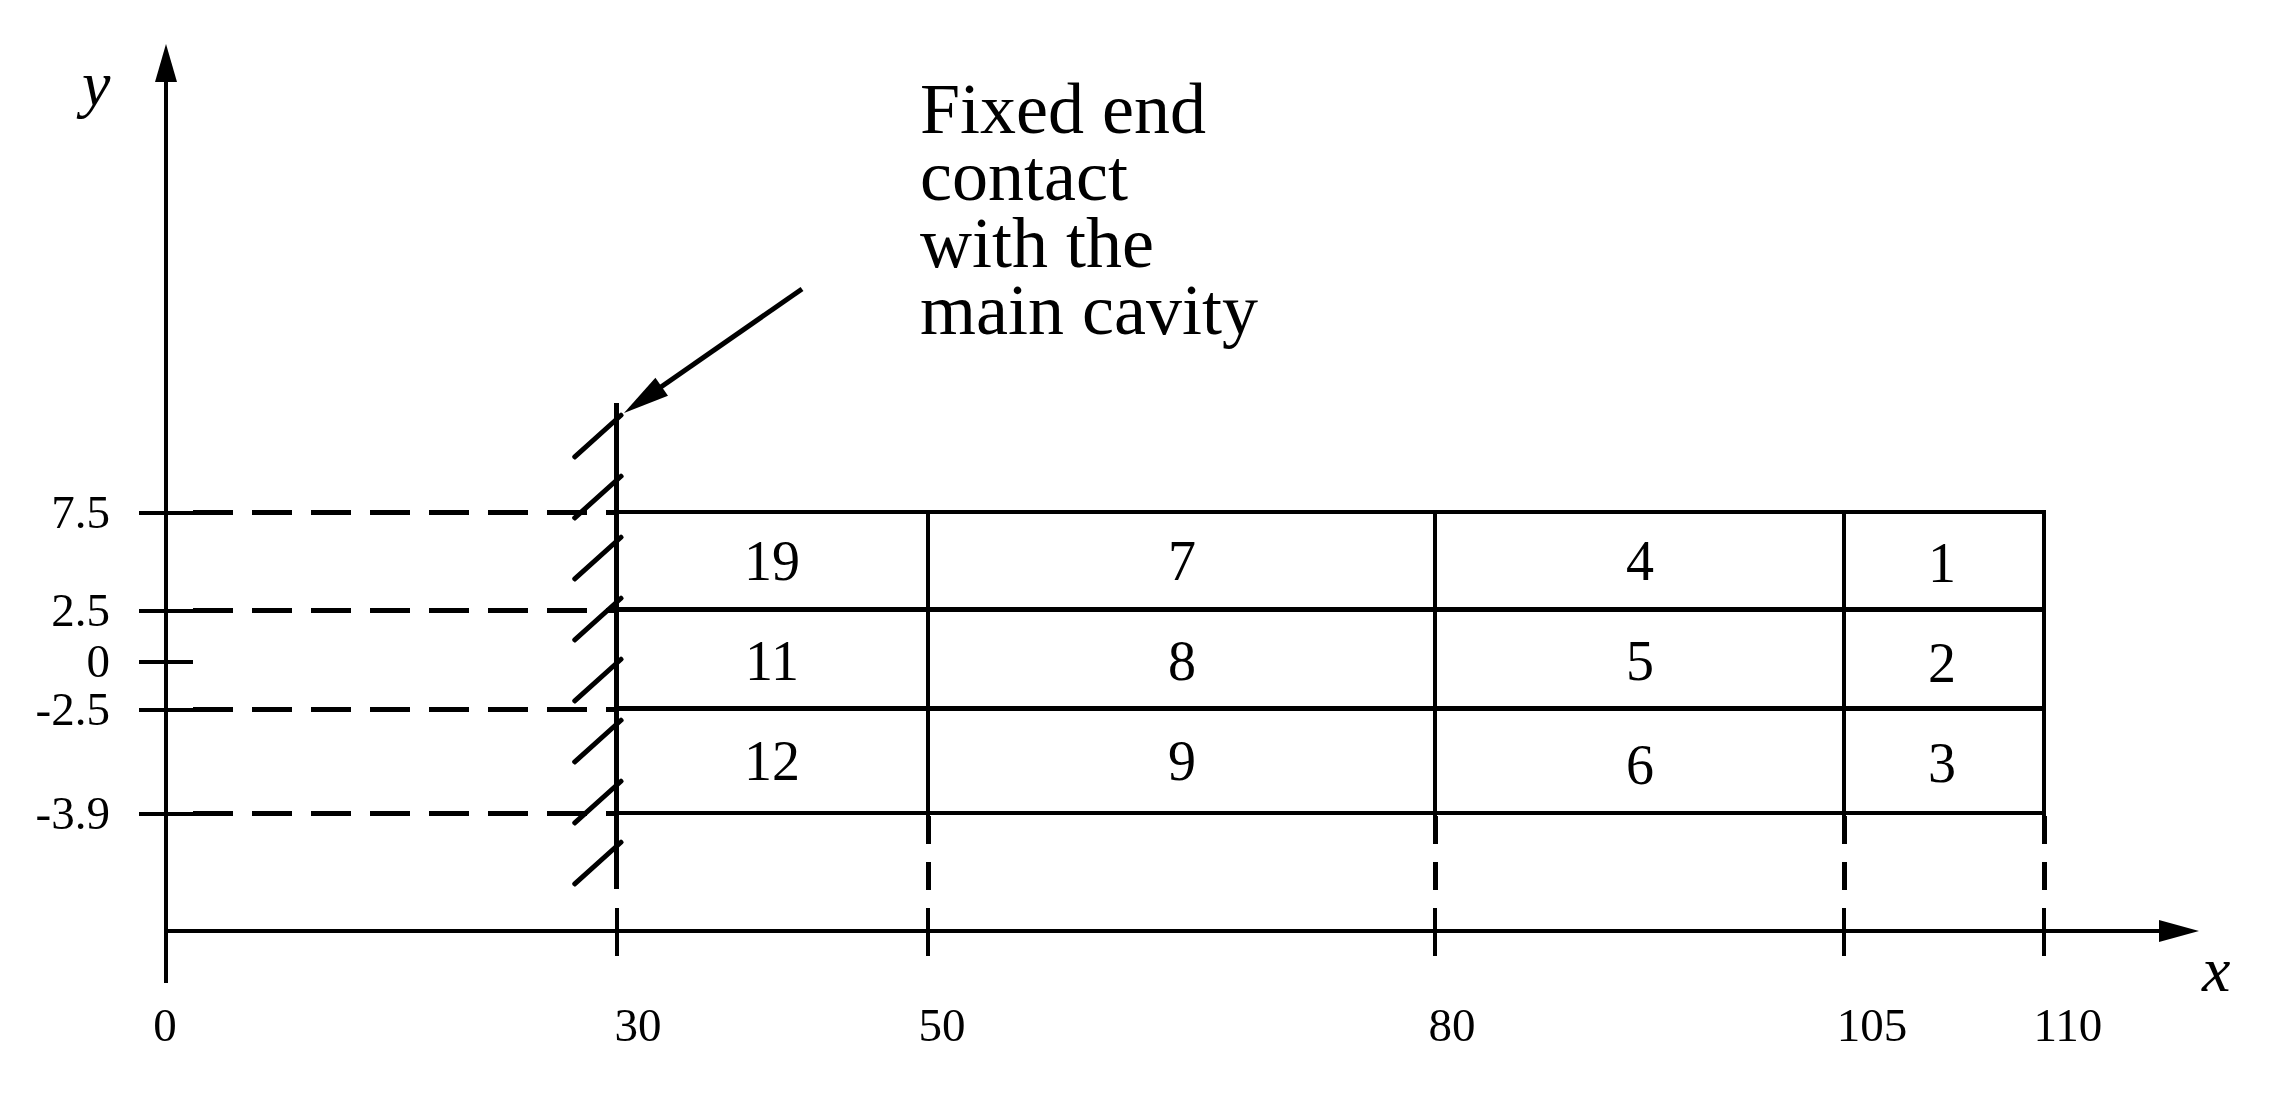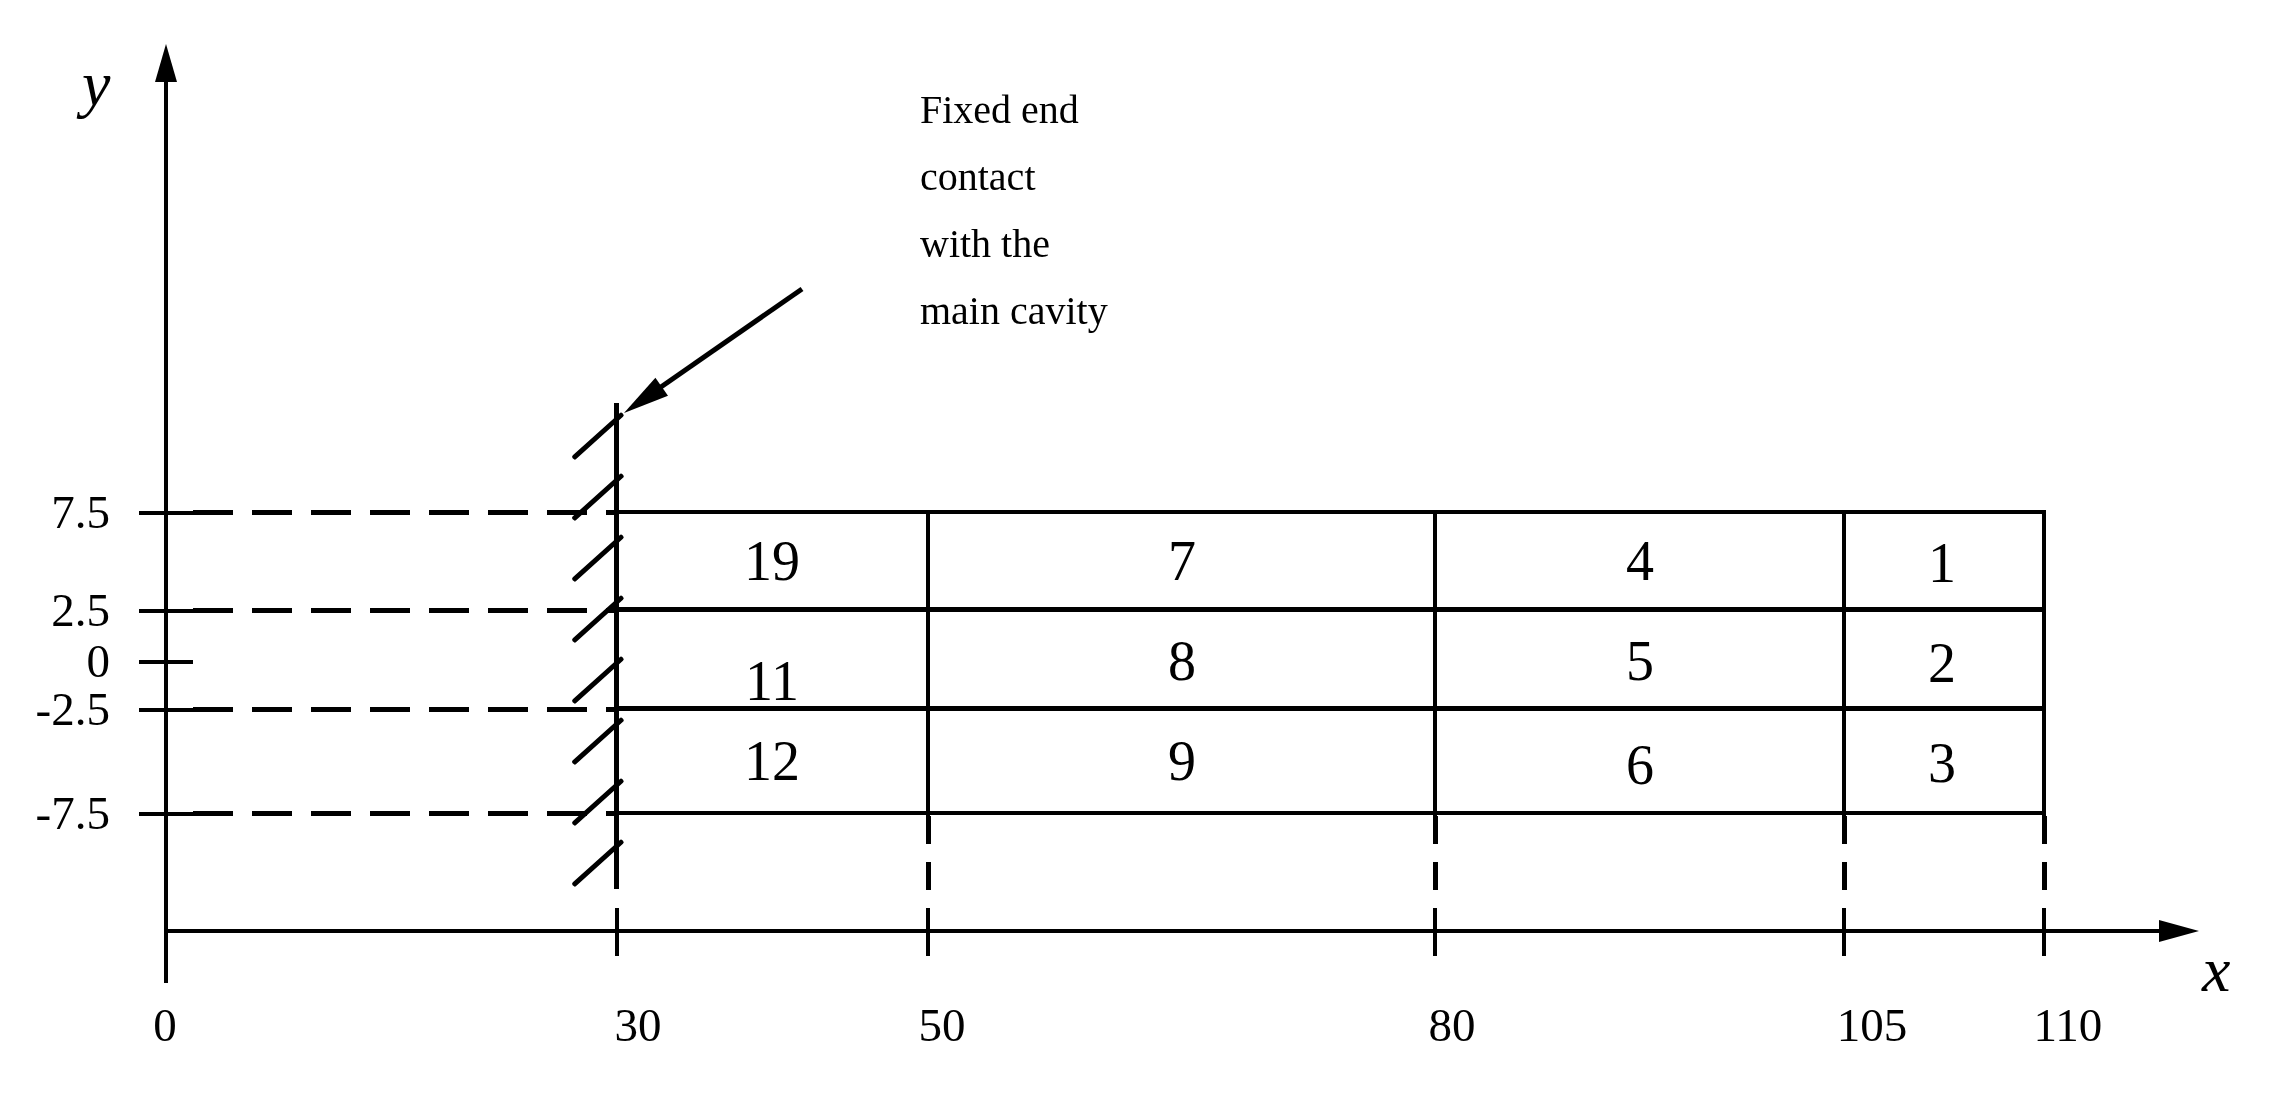--- a/index.html
+++ b/index.html
@@ -13,21 +13,21 @@
   }
   .ln{position:absolute;background:#000;}
   .dash-h{position:absolute;height:5px;background:repeating-linear-gradient(to right,#000 0 40px,transparent 40px 59px);}
   .dash-v{position:absolute;width:5px;background:repeating-linear-gradient(to bottom,#000 0 28px,transparent 28px 46px);}
   .hatch{position:absolute;width:67px;height:5px;background:#000;transform:rotate(-42deg);transform-origin:left center;border-radius:2px;}
   .axis-label{position:absolute;font-style:italic;font-size:64px;line-height:1;}
   .ytick-label{position:absolute;left:15px;width:95px;text-align:right;font-size:47px;line-height:54px;}
   .xtick-label{position:absolute;top:1000px;font-size:47px;line-height:50px;transform:translateX(-50%);white-space:nowrap;}
   .cell-label{position:absolute;font-size:56px;line-height:1;transform:translate(-50%,-50%);white-space:nowrap;}
   .tri{position:absolute;width:0;height:0;}
-  #annotation{position:absolute;left:920px;top:76px;width:430px;font-size:40px;line-height:67px;}
+  #annotation{position:absolute;left:920px;top:76px;width:430px;font-size:72px;line-height:67px;}
   #annotation span{display:block;}
   svg{position:absolute;left:0;top:0;}
 </style>
 </head>
 <body>
 
 <div id="canvas">
 
   <div class="ln" style="left:164px;top:70px;width:4px;height:913px;"></div>
   <div class="tri" style="left:155px;top:44px;border-left:11px solid transparent;border-right:11px solid transparent;border-bottom:38px solid #000;"></div>
@@ -40,21 +40,21 @@
   <div class="ln" style="left:139px;top:511px;width:54px;height:4px;"></div>
   <div class="ln" style="left:139px;top:609px;width:54px;height:4px;"></div>
   <div class="ln" style="left:139px;top:660px;width:54px;height:4px;"></div>
   <div class="ln" style="left:139px;top:708px;width:54px;height:4px;"></div>
   <div class="ln" style="left:139px;top:812px;width:54px;height:4px;"></div>
 
   <div class="ytick-label" style="top:485px;">7.5</div>
   <div class="ytick-label" style="top:583px;">2.5</div>
   <div class="ytick-label" style="top:634px;">0</div>
   <div class="ytick-label" style="top:682px;">-2.5</div>
-  <div class="ytick-label" style="top:786px;">-7.5</div>
+  <div class="ytick-label" style="top:786px;">-3.9</div>
 
   <div class="dash-h" style="left:193px;top:510px;width:424px;"></div>
   <div class="dash-h" style="left:193px;top:608px;width:424px;"></div>
   <div class="dash-h" style="left:193px;top:707px;width:424px;"></div>
   <div class="dash-h" style="left:193px;top:811px;width:424px;"></div>
 
   <div class="ln" style="left:614px;top:403px;width:5px;height:486px;"></div>
   <div class="hatch" style="left:573px;top:456px;"></div>
   <div class="hatch" style="left:573px;top:517px;"></div>
   <div class="hatch" style="left:573px;top:578px;"></div>
@@ -70,21 +70,21 @@
   <div class="ln" style="left:617px;top:811px;width:1429px;height:4px;"></div>
   <div class="ln" style="left:926px;top:510px;width:4px;height:306px;"></div>
   <div class="ln" style="left:1433px;top:510px;width:4px;height:306px;"></div>
   <div class="ln" style="left:1842px;top:510px;width:4px;height:306px;"></div>
   <div class="ln" style="left:2042px;top:510px;width:4px;height:306px;"></div>
 
   <div class="cell-label" style="left:772px;top:561px;">19</div>
   <div class="cell-label" style="left:1182px;top:561px;">7</div>
   <div class="cell-label" style="left:1640px;top:561px;">4</div>
   <div class="cell-label" style="left:1942px;top:563px;">1</div>
-  <div class="cell-label" style="left:772px;top:661px;margin-top:20px;">11</div>
+  <div class="cell-label" style="left:772px;top:661px;">11</div>
   <div class="cell-label" style="left:1182px;top:661px;">8</div>
   <div class="cell-label" style="left:1640px;top:661px;">5</div>
   <div class="cell-label" style="left:1942px;top:663px;">2</div>
   <div class="cell-label" style="left:772px;top:761px;">12</div>
   <div class="cell-label" style="left:1182px;top:761px;">9</div>
   <div class="cell-label" style="left:1640px;top:765px;">6</div>
   <div class="cell-label" style="left:1942px;top:763px;">3</div>
 
   <div class="dash-v" style="left:926px;top:816px;height:90px;"></div>
   <div class="dash-v" style="left:1433px;top:816px;height:90px;"></div>

